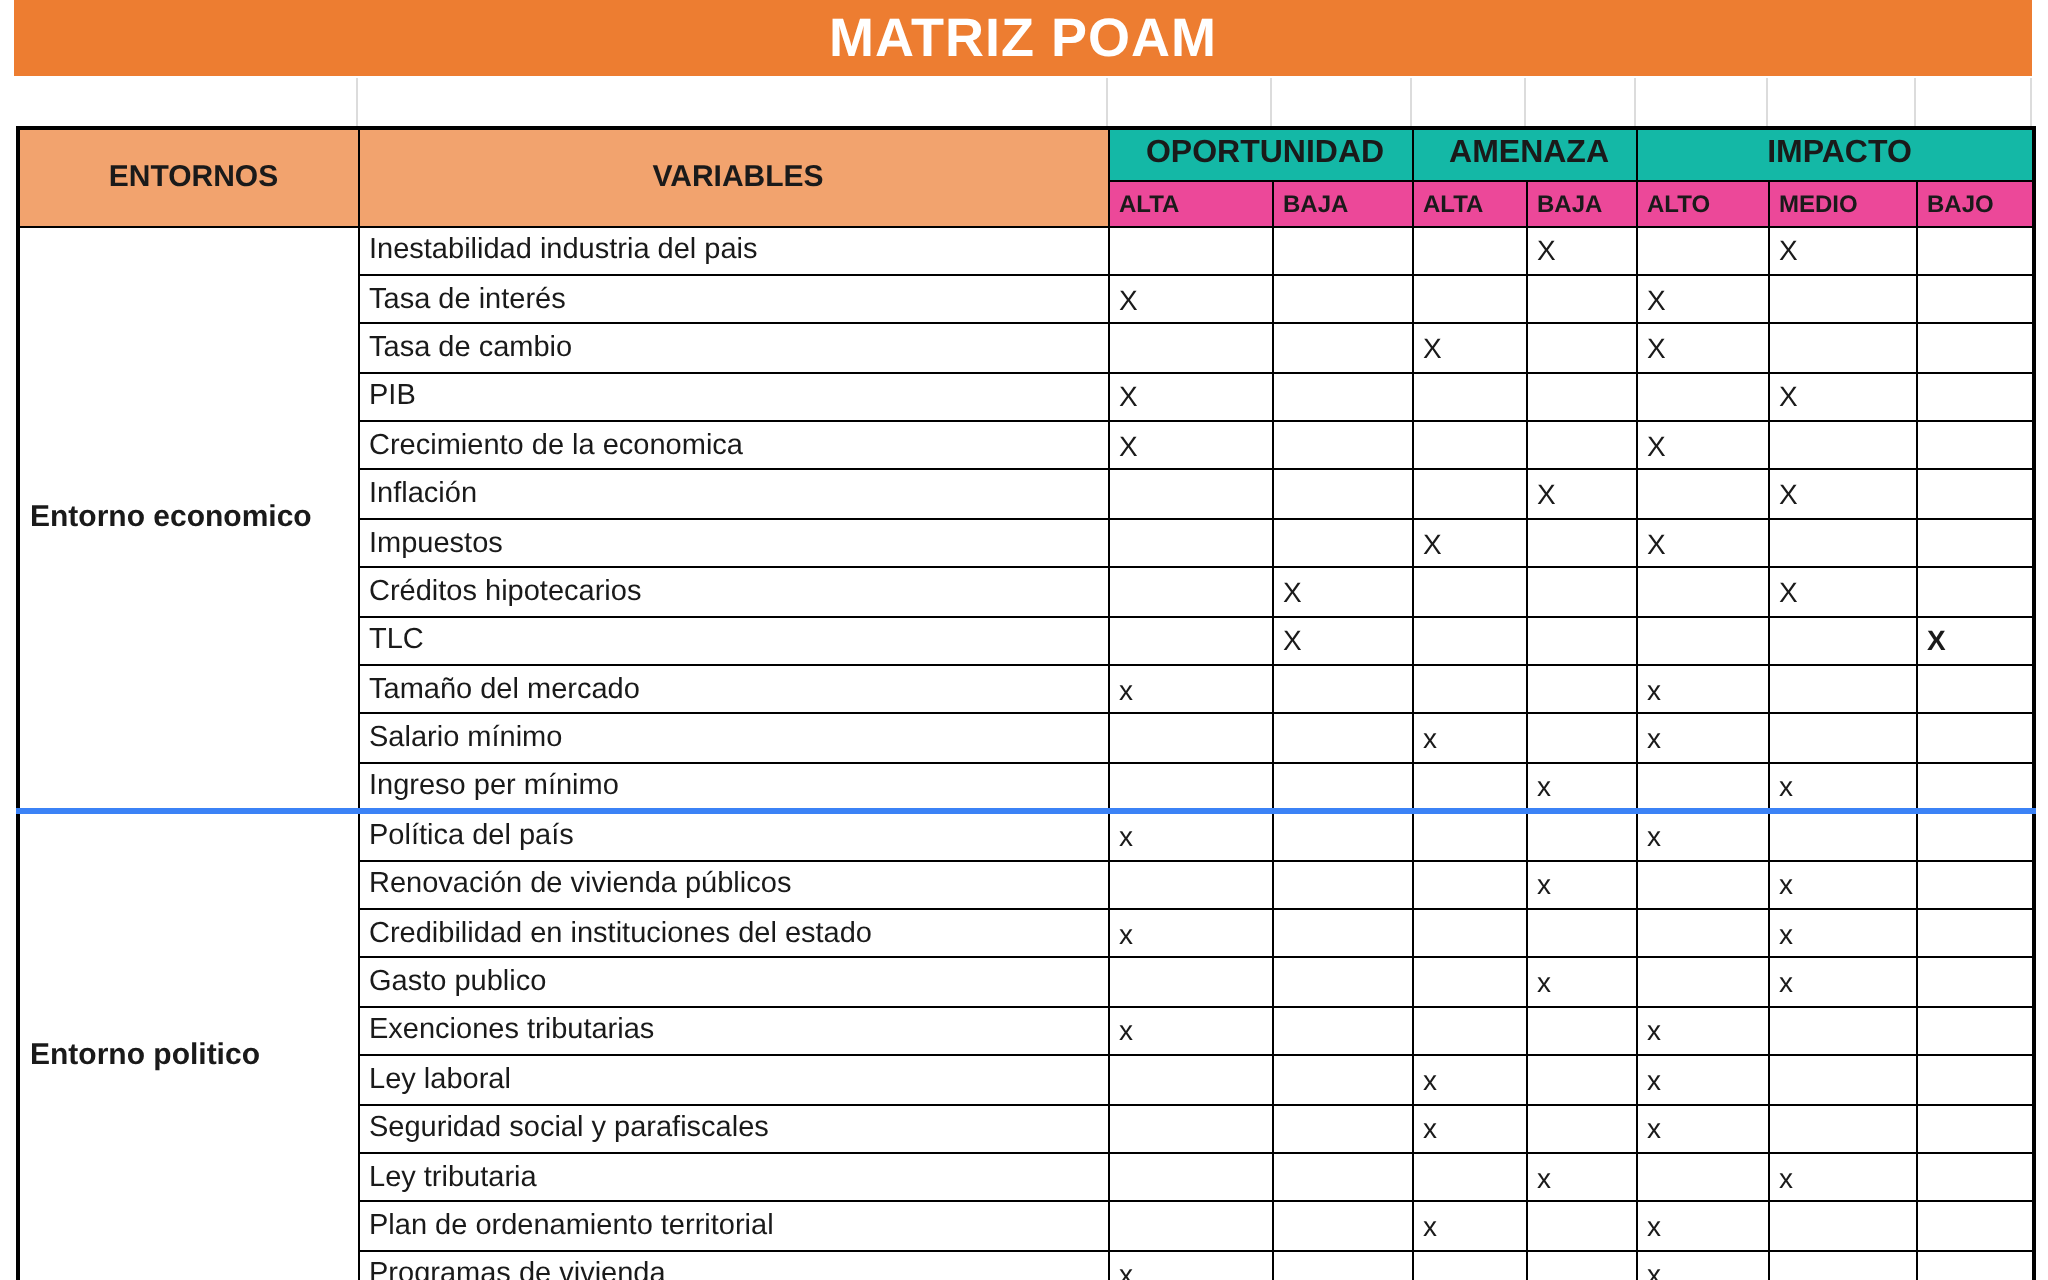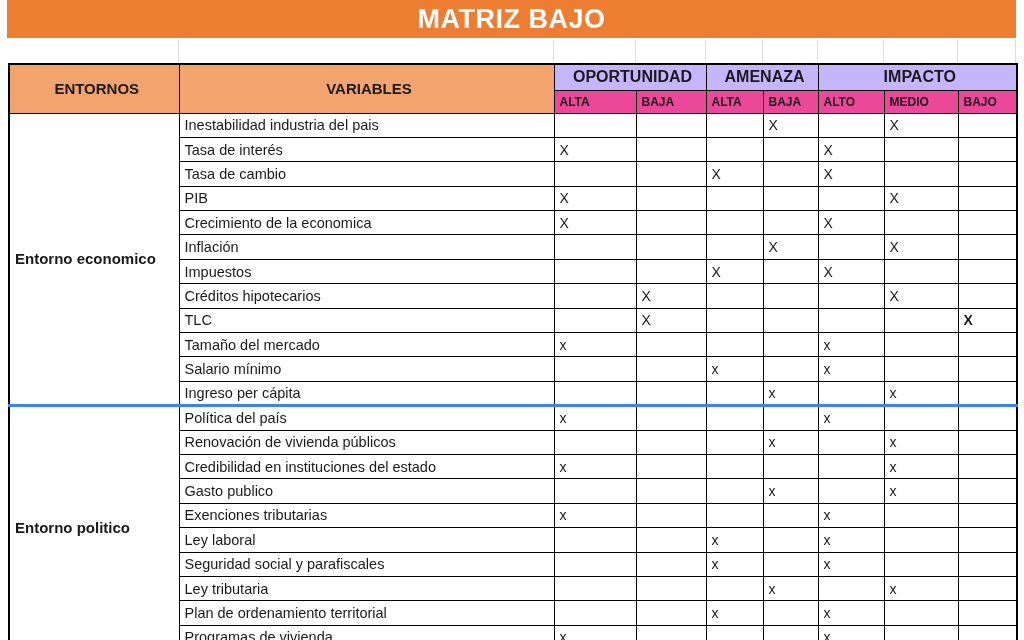--- a/index.html
+++ b/index.html
@@ -66,21 +66,21 @@
   thead tr.sub { height: 23px; }
   th.head-cell {
     background: #F2A36E;
     font-weight: bold;
     text-align: center;
     font-size: 15px;
     padding: 0;
     border-bottom: 3px solid #000;
   }
   th.grp-cell {
-    background: #c4b5fd;
+    background: #14b8a6;
     font-weight: bold;
     text-align: center;
     font-size: 16px;
     padding: 0;
     margin-left: 48px;
   }
   th.sub-cell {
     background: #ec4899;
     font-weight: bold;
     text-align: left;
@@ -105,21 +105,21 @@
   td.mark-cell.bold { font-weight: bold; }
   tbody tr { height: 24.4px; }
   tbody tr.section-start td { border-top: 3px solid #3b82f6; }
 </style>
 </head>
 <body>
 
 <div class="page">
 
   <div class="title-bar">
-    <span class="title-text">MATRIZ BAJO</span>
+    <span class="title-text">MATRIZ POAM</span>
   </div>
 
   <div class="gridline-v" style="left:178px"></div>
   <div class="gridline-v" style="left:553px"></div>
   <div class="gridline-v" style="left:635px"></div>
   <div class="gridline-v" style="left:705px"></div>
   <div class="gridline-v" style="left:762px"></div>
   <div class="gridline-v" style="left:817px"></div>
   <div class="gridline-v" style="left:883px"></div>
   <div class="gridline-v" style="left:957px"></div>
@@ -261,21 +261,21 @@
           <td class="var-cell">Salario mínimo</td>
           <td class="mark-cell"></td>
           <td class="mark-cell"></td>
           <td class="mark-cell">x</td>
           <td class="mark-cell"></td>
           <td class="mark-cell">x</td>
           <td class="mark-cell"></td>
           <td class="mark-cell"></td>
         </tr>
         <tr>
-          <td class="var-cell">Ingreso per cápita</td>
+          <td class="var-cell">Ingreso per mínimo</td>
           <td class="mark-cell"></td>
           <td class="mark-cell"></td>
           <td class="mark-cell"></td>
           <td class="mark-cell">x</td>
           <td class="mark-cell"></td>
           <td class="mark-cell">x</td>
           <td class="mark-cell"></td>
         </tr>
         <tr class="section-start">
           <td class="group-cell" rowspan="10">Entorno politico</td>

